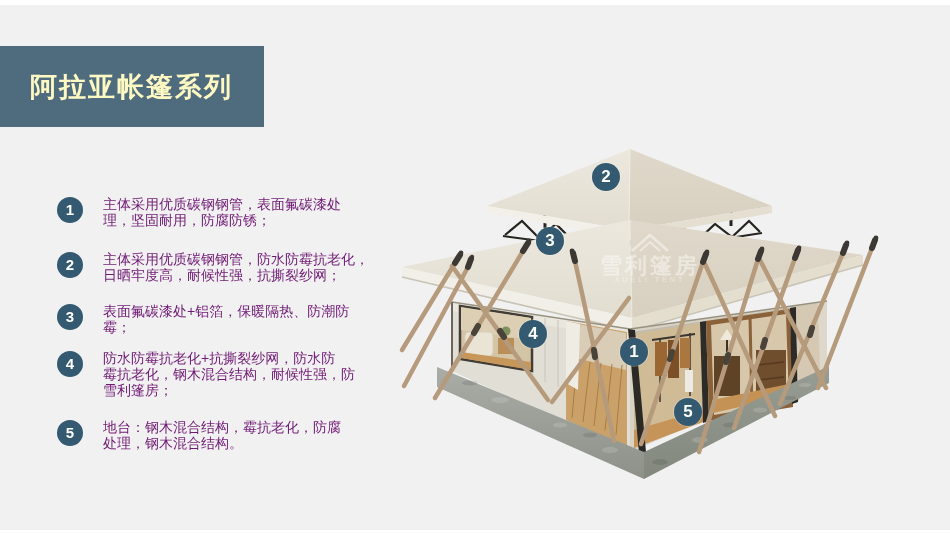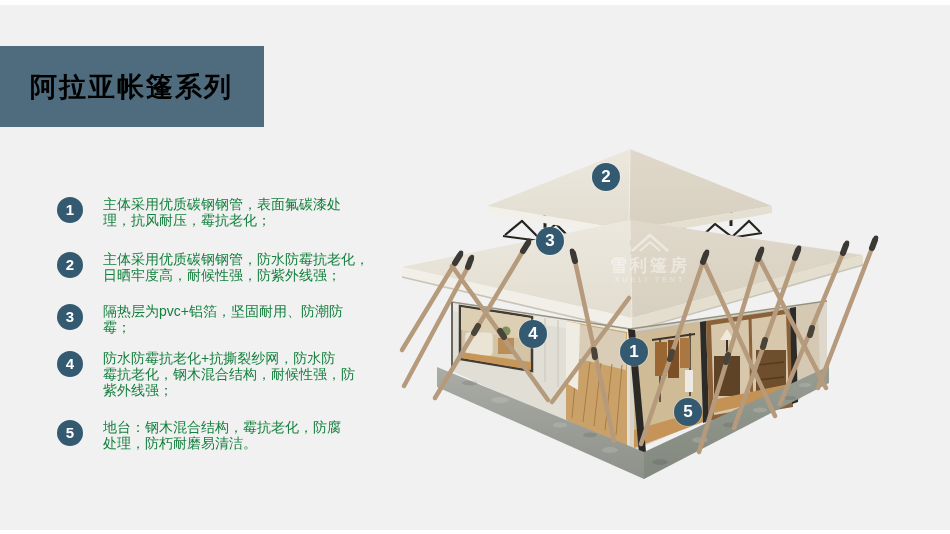--- a/index.html
+++ b/index.html
@@ -11,33 +11,33 @@
   .edge-strip{position:absolute;left:0;width:950px;background:#ffffff;}
   .edge-strip.top{top:0;height:5px;}
   .edge-strip.bottom{bottom:0;height:4px;}
 
   
   .banner{
     position:absolute;left:0;top:46px;width:264px;height:81px;
     background:#4f6c7e;display:flex;align-items:center;
   }
   .banner h1{
-    margin:0 0 0 30px;color:#000000;font-size:27px;font-weight:700;
+    margin:0 0 0 30px;color:#fef9c3;font-size:27px;font-weight:700;
     letter-spacing:2px;white-space:nowrap;
   }
 
   
   .feature{position:absolute;left:57px;display:flex;align-items:flex-start;}
   .feature .badge{
     width:26px;height:26px;border-radius:50%;background:#335a70;
     color:#fff;font-size:15px;font-weight:700;line-height:26px;
     text-align:center;flex:0 0 26px;margin-top:1px;
   }
   .feature .ftext{
-    margin-left:20px;color:#15803d;font-size:14px;line-height:16px;
+    margin-left:20px;color:#701a75;font-size:14px;line-height:16px;
     white-space:nowrap;
   }
   .f1{top:196px;} .f2{top:251px;} .f3{top:303px;} .f4{top:350px;} .f5{top:419px;}
 
   
   .tent-svg{position:absolute;left:0;top:0;}
 
   
   .marker{
     position:absolute;width:28px;height:28px;border-radius:50%;
@@ -50,68 +50,68 @@
   .m4{left:519px;top:320px;}
   .m1{left:620px;top:338px;}
   .m5{left:674px;top:398px;}
 
   
   .watermark{
     position:absolute;left:586px;top:231px;width:128px;
     text-align:center;color:rgba(255,255,255,0.6);opacity:0.75;
     pointer-events:none;
   }
-  .watermark .wm-zh{font-size:17px;font-weight:700;letter-spacing:3px;line-height:18px;}
+  .watermark .wm-zh{font-size:22px;font-weight:700;letter-spacing:3px;line-height:18px;}
   .watermark .wm-en{font-size:7px;letter-spacing:3px;line-height:9px;}
 </style>
 </head>
 <body>
 
 <div class="page">
   <div class="edge-strip top"></div>
   <div class="edge-strip bottom"></div>
 
   <div class="banner">
     <h1>阿拉亚帐篷系列</h1>
   </div>
 
   <div class="feature f1">
     <div class="badge">1</div>
     <div class="ftext">
       <div>主体采用优质碳钢钢管，表面氟碳漆处</div>
-      <div>理，抗风耐压，霉抗老化；</div>
+      <div>理，坚固耐用，防腐防锈；</div>
     </div>
   </div>
   <div class="feature f2">
     <div class="badge">2</div>
     <div class="ftext">
       <div>主体采用优质碳钢钢管，防水防霉抗老化，</div>
-      <div>日晒牢度高，耐候性强，防紫外线强；</div>
+      <div>日晒牢度高，耐候性强，抗撕裂纱网；</div>
     </div>
   </div>
   <div class="feature f3">
     <div class="badge">3</div>
     <div class="ftext">
-      <div>隔热层为pvc+铝箔，坚固耐用、防潮防</div>
+      <div>表面氟碳漆处+铝箔，保暖隔热、防潮防</div>
       <div>霉；</div>
     </div>
   </div>
   <div class="feature f4">
     <div class="badge">4</div>
     <div class="ftext">
       <div>防水防霉抗老化+抗撕裂纱网，防水防</div>
       <div>霉抗老化，钢木混合结构，耐候性强，防</div>
-      <div>紫外线强；</div>
+      <div>雪利篷房；</div>
     </div>
   </div>
   <div class="feature f5">
     <div class="badge">5</div>
     <div class="ftext">
       <div>地台：钢木混合结构，霉抗老化，防腐</div>
-      <div>处理，防朽耐磨易清洁。</div>
+      <div>处理，钢木混合结构。</div>
     </div>
   </div>
 
   <svg class="tent-svg" width="950" height="534" viewBox="0 0 950 534">
     <defs>
       <linearGradient id="roofL" x1="0" y1="0" x2="0" y2="1">
         <stop offset="0" stop-color="#ece8de"></stop>
           <stop offset="1" stop-color="#e2ddd0"></stop>
       </linearGradient>
       <linearGradient id="roofR" x1="0" y1="0" x2="0" y2="1">

